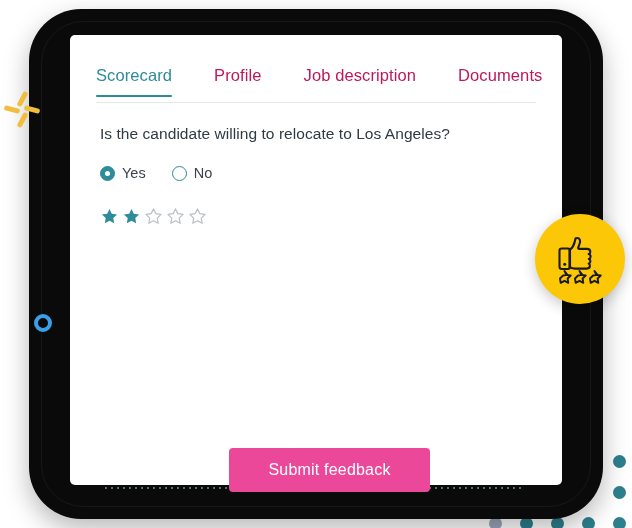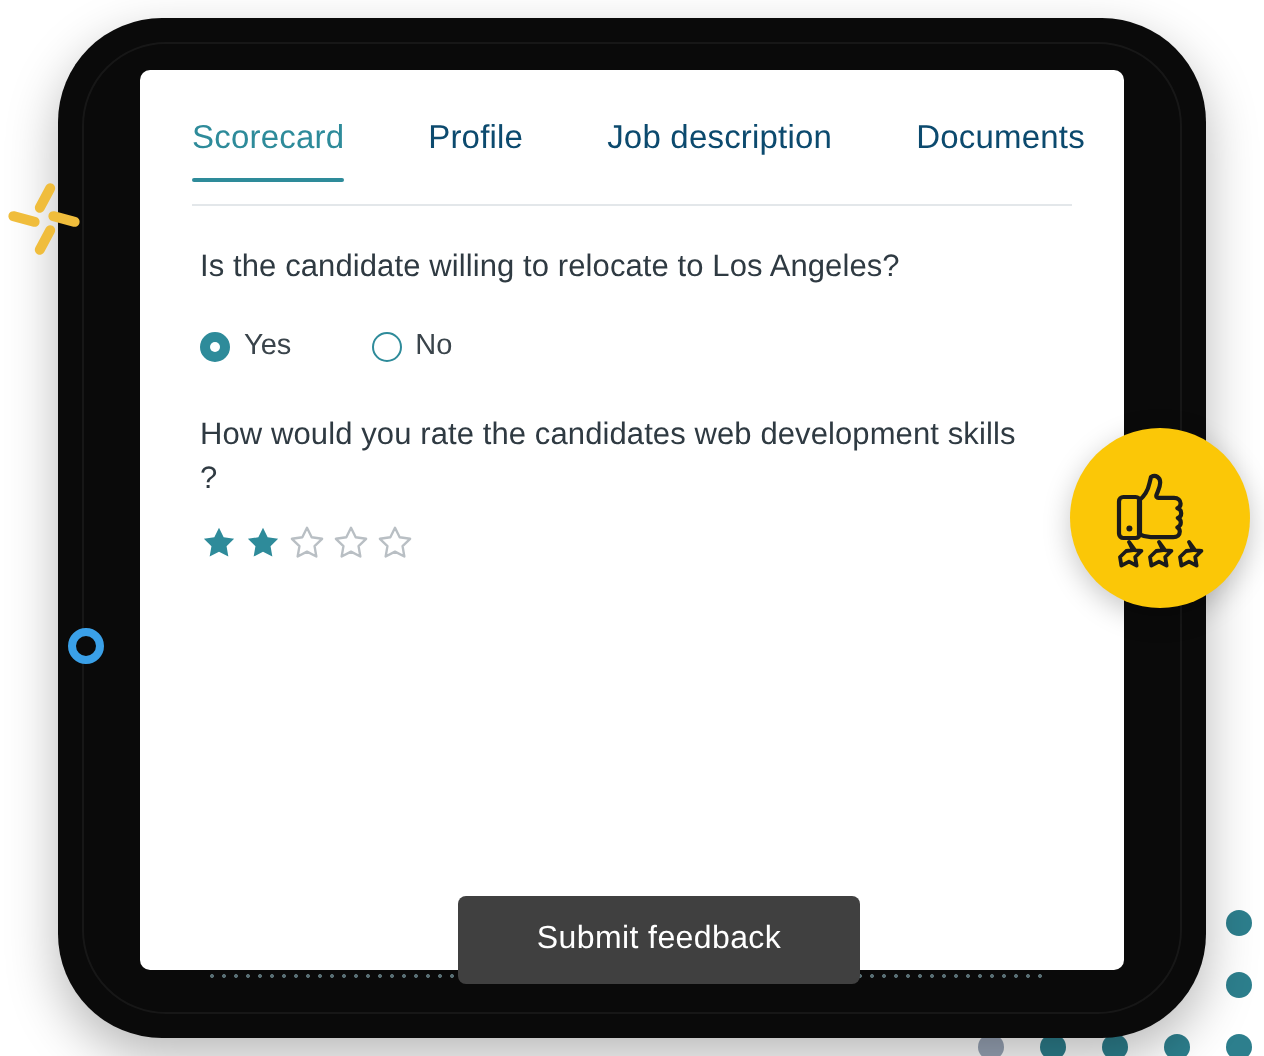--- a/index.html
+++ b/index.html
@@ -87,28 +87,28 @@
     background-repeat: repeat-x;
   }
 
   
   .tabs {
     position: absolute;
     left: 26px;
     top: 25px;
     right: 26px;
     display: flex;
-    align-items: flex-start;
+    align-items: center;
     gap: 0;
     border-bottom: 1px solid #e3e7ea;
     height: 42px;
   }
   .tab {
     font-size: 16.5px;
-    color: #0c4a6e;
+    color: #be185d;
     padding: 0 0 11px 0;
     margin-right: 42px;
     letter-spacing: 0.1px;
     white-space: nowrap;
     cursor: pointer;
     position: relative;
     background: none;
     border: none;
     font-family: "Liberation Sans", sans-serif;
   }
@@ -140,21 +140,21 @@
     line-height: 1.42;
     margin: 0 0 11px 0;
     letter-spacing: 0.05px;
   }
   .block { margin-bottom: 26px; }
 
   
   .radio-row {
     display: flex;
     align-items: center;
-    gap: 19px;
+    gap: 5px;
     margin-top: 20px;
   }
   .radio-opt {
     display: flex;
     align-items: center;
     gap: 7px;
     margin-right: 21px;
     cursor: pointer;
   }
   .radio {
@@ -210,21 +210,21 @@
     font-family: "Liberation Sans", sans-serif;
   }
 
   
   .submit-btn {
     position: absolute;
     left: 229px;
     top: 448px;
     width: 201px;
     height: 44px;
-    background: #404040;
+    background: #ec4899;
     color: #ffffff;
     border: none;
     border-radius: 4px;
     font-size: 16px;
     letter-spacing: 0.2px;
     cursor: pointer;
     z-index: 6;
     font-family: "Liberation Sans", sans-serif;
   }
 
@@ -316,21 +316,20 @@
             <span class="radio-label">Yes</span>
           </label>
           <label class="radio-opt">
             <span class="radio"></span>
             <span class="radio-label">No</span>
           </label>
         </div>
       </div>
 
       <div class="block">
-        <p class="question" style="max-width:420px;">How would you rate the candidates web development skills ?</p>
         <div class="stars">
           <svg class="star" viewBox="0 0 24 24">
             <path d="M12 2.4l2.95 5.98 6.6.96-4.78 4.66 1.13 6.57L12 17.47l-5.9 3.1 1.13-6.57-4.78-4.66 6.6-.96z" fill="#2e8b9a"></path>
           </svg>
           <svg class="star" viewBox="0 0 24 24">
             <path d="M12 2.4l2.95 5.98 6.6.96-4.78 4.66 1.13 6.57L12 17.47l-5.9 3.1 1.13-6.57-4.78-4.66 6.6-.96z" fill="#2e8b9a"></path>
           </svg>
           <svg class="star" viewBox="0 0 24 24">
             <path d="M12 2.4l2.95 5.98 6.6.96-4.78 4.66 1.13 6.57L12 17.47l-5.9 3.1 1.13-6.57-4.78-4.66 6.6-.96z" fill="none" stroke="#b9bfc4" stroke-width="1.5" stroke-linejoin="round"></path>
           </svg>

